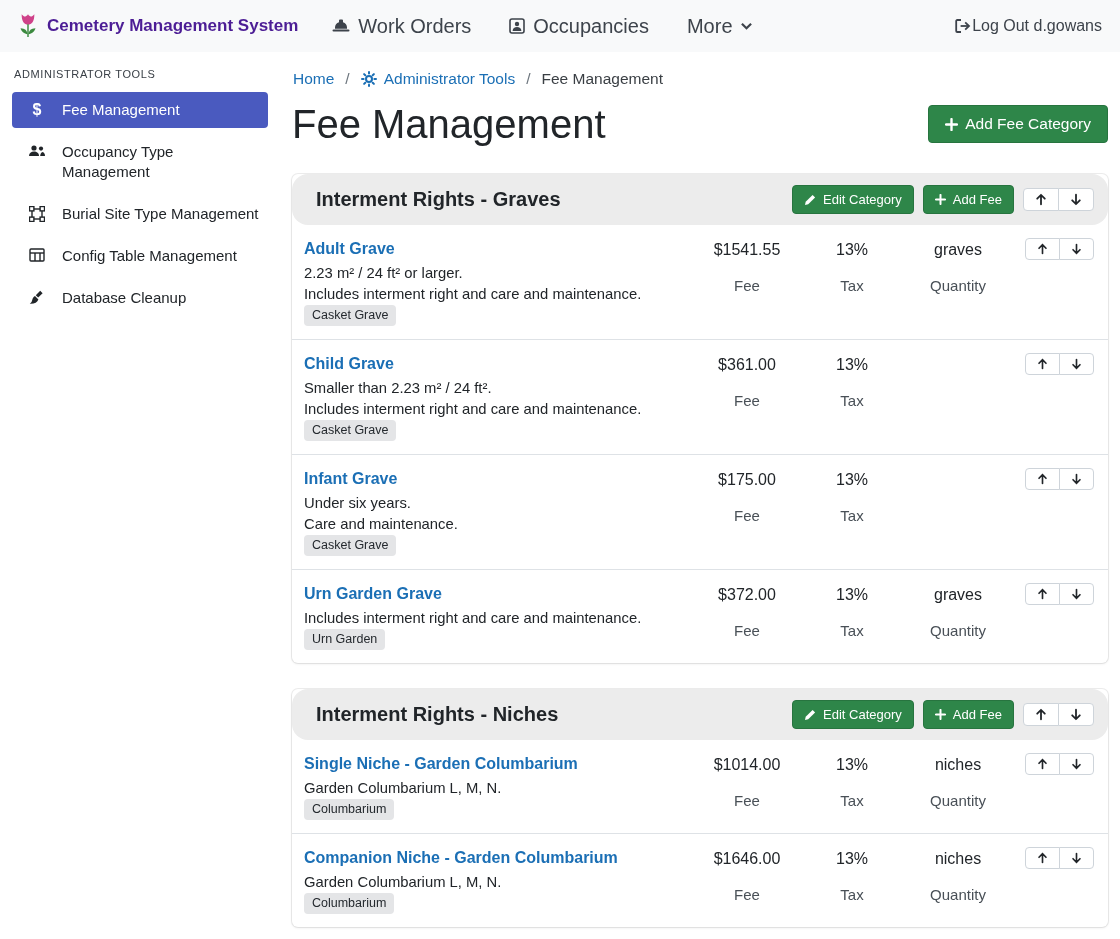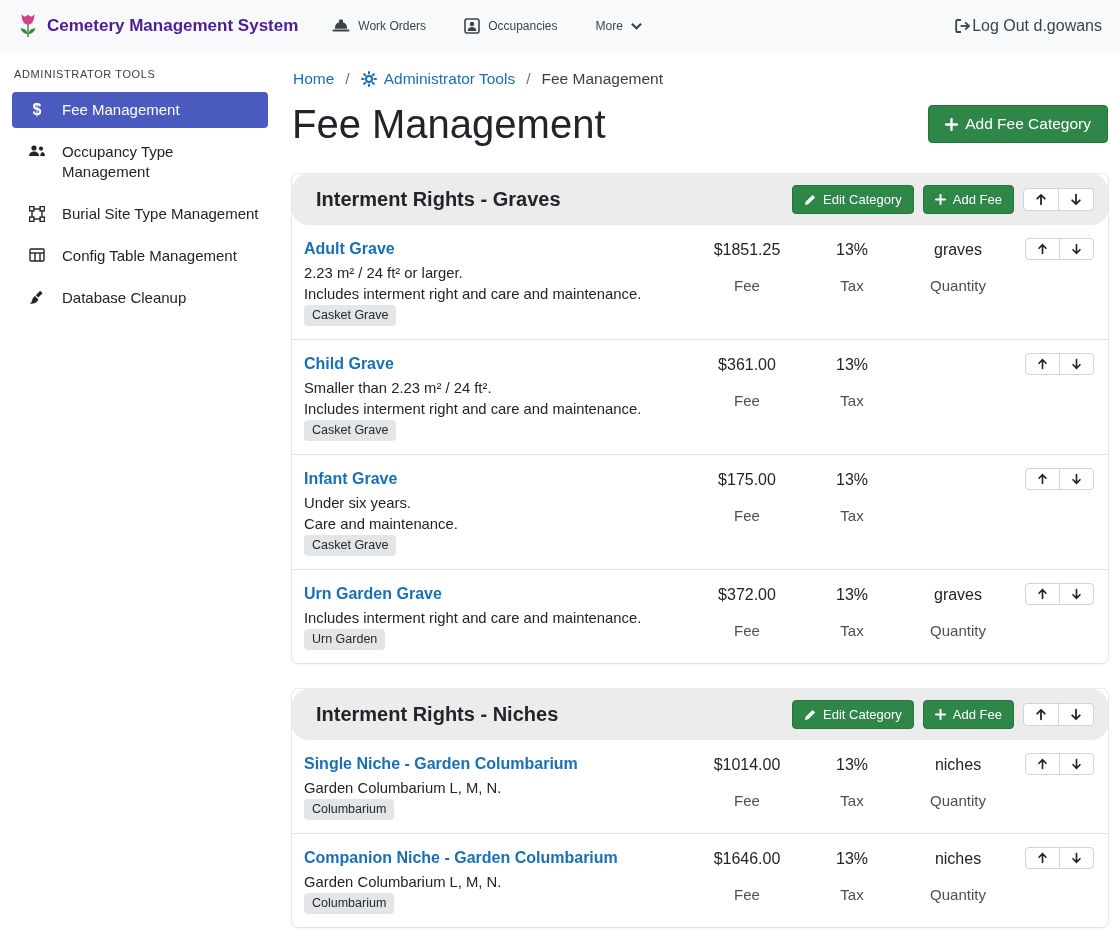--- a/index.html
+++ b/index.html
@@ -4,21 +4,21 @@
 <style>
   * { box-sizing: border-box; margin: 0; padding: 0; }
   html,body { width:1120px; height:939px; overflow:hidden; }
   body {
     font-family: "Liberation Sans", "DejaVu Sans", sans-serif;
     color:#212529; background:#fff; font-size:15px;
   }
   
   .navbar { height:52px; background:#f8f9fa; display:flex; align-items:center; padding:0 18px; }
   .brand { display:flex; align-items:center; gap:9px; font-weight:700; font-size:17px; color:#4c1d95; cursor:pointer; }
-  .nav-items { display:flex; align-items:center; gap:38px; margin-left:34px; font-size:12px; color:#3d434b; }
+  .nav-items { display:flex; align-items:flex-end; gap:38px; margin-left:34px; font-size:20px; color:#3d434b; }
   .nav-item { display:flex; align-items:center; gap:8px; cursor:pointer; }
   .navbar .logout { margin-left:auto; display:flex; align-items:center; font-size:16px; color:#3d434b; cursor:pointer; }
   .icon { display:inline-flex; align-items:center; justify-content:center; }
   
   .layout { display:flex; align-items:flex-start; }
   
   .sidebar { width:280px; flex:0 0 280px; padding:14px 12px; }
   .sidebar-heading { font-size:11px; letter-spacing:.6px; text-transform:uppercase; color:#3a4047; margin:2px 2px 12px; font-weight:400; }
   .side-item { display:flex; align-items:flex-start; gap:14px; padding:8px 8px 8px 14px; border-radius:4px; font-size:15px; line-height:20px; margin-bottom:6px; cursor:pointer; color:#212529; }
   .side-item .ic { width:22px; flex:0 0 22px; display:flex; justify-content:center; margin-top:2px; }
@@ -252,21 +252,21 @@
       </div>
 
       <div class="fee-row">
         <div class="fee-main">
           <a href="#" class="fee-name">Adult Grave</a>
           <div class="fee-desc maybe">2.23 m² / 24 ft² or larger.</div>
           <div class="fee-desc maybe">Includes interment right and care and maintenance.</div>
           <span class="badge">Casket Grave</span>
         </div>
         <div class="fee-col">
-          <div class="val">$1851.25</div>
+          <div class="val">$1541.55</div>
             <div class="lbl">Fee</div>
         </div>
         <div class="fee-col">
           <div class="val">13%</div>
             <div class="lbl">Tax</div>
         </div>
         <div class="fee-col">
           <div class="val">graves</div>
             <div class="lbl">Quantity</div>
         </div>

